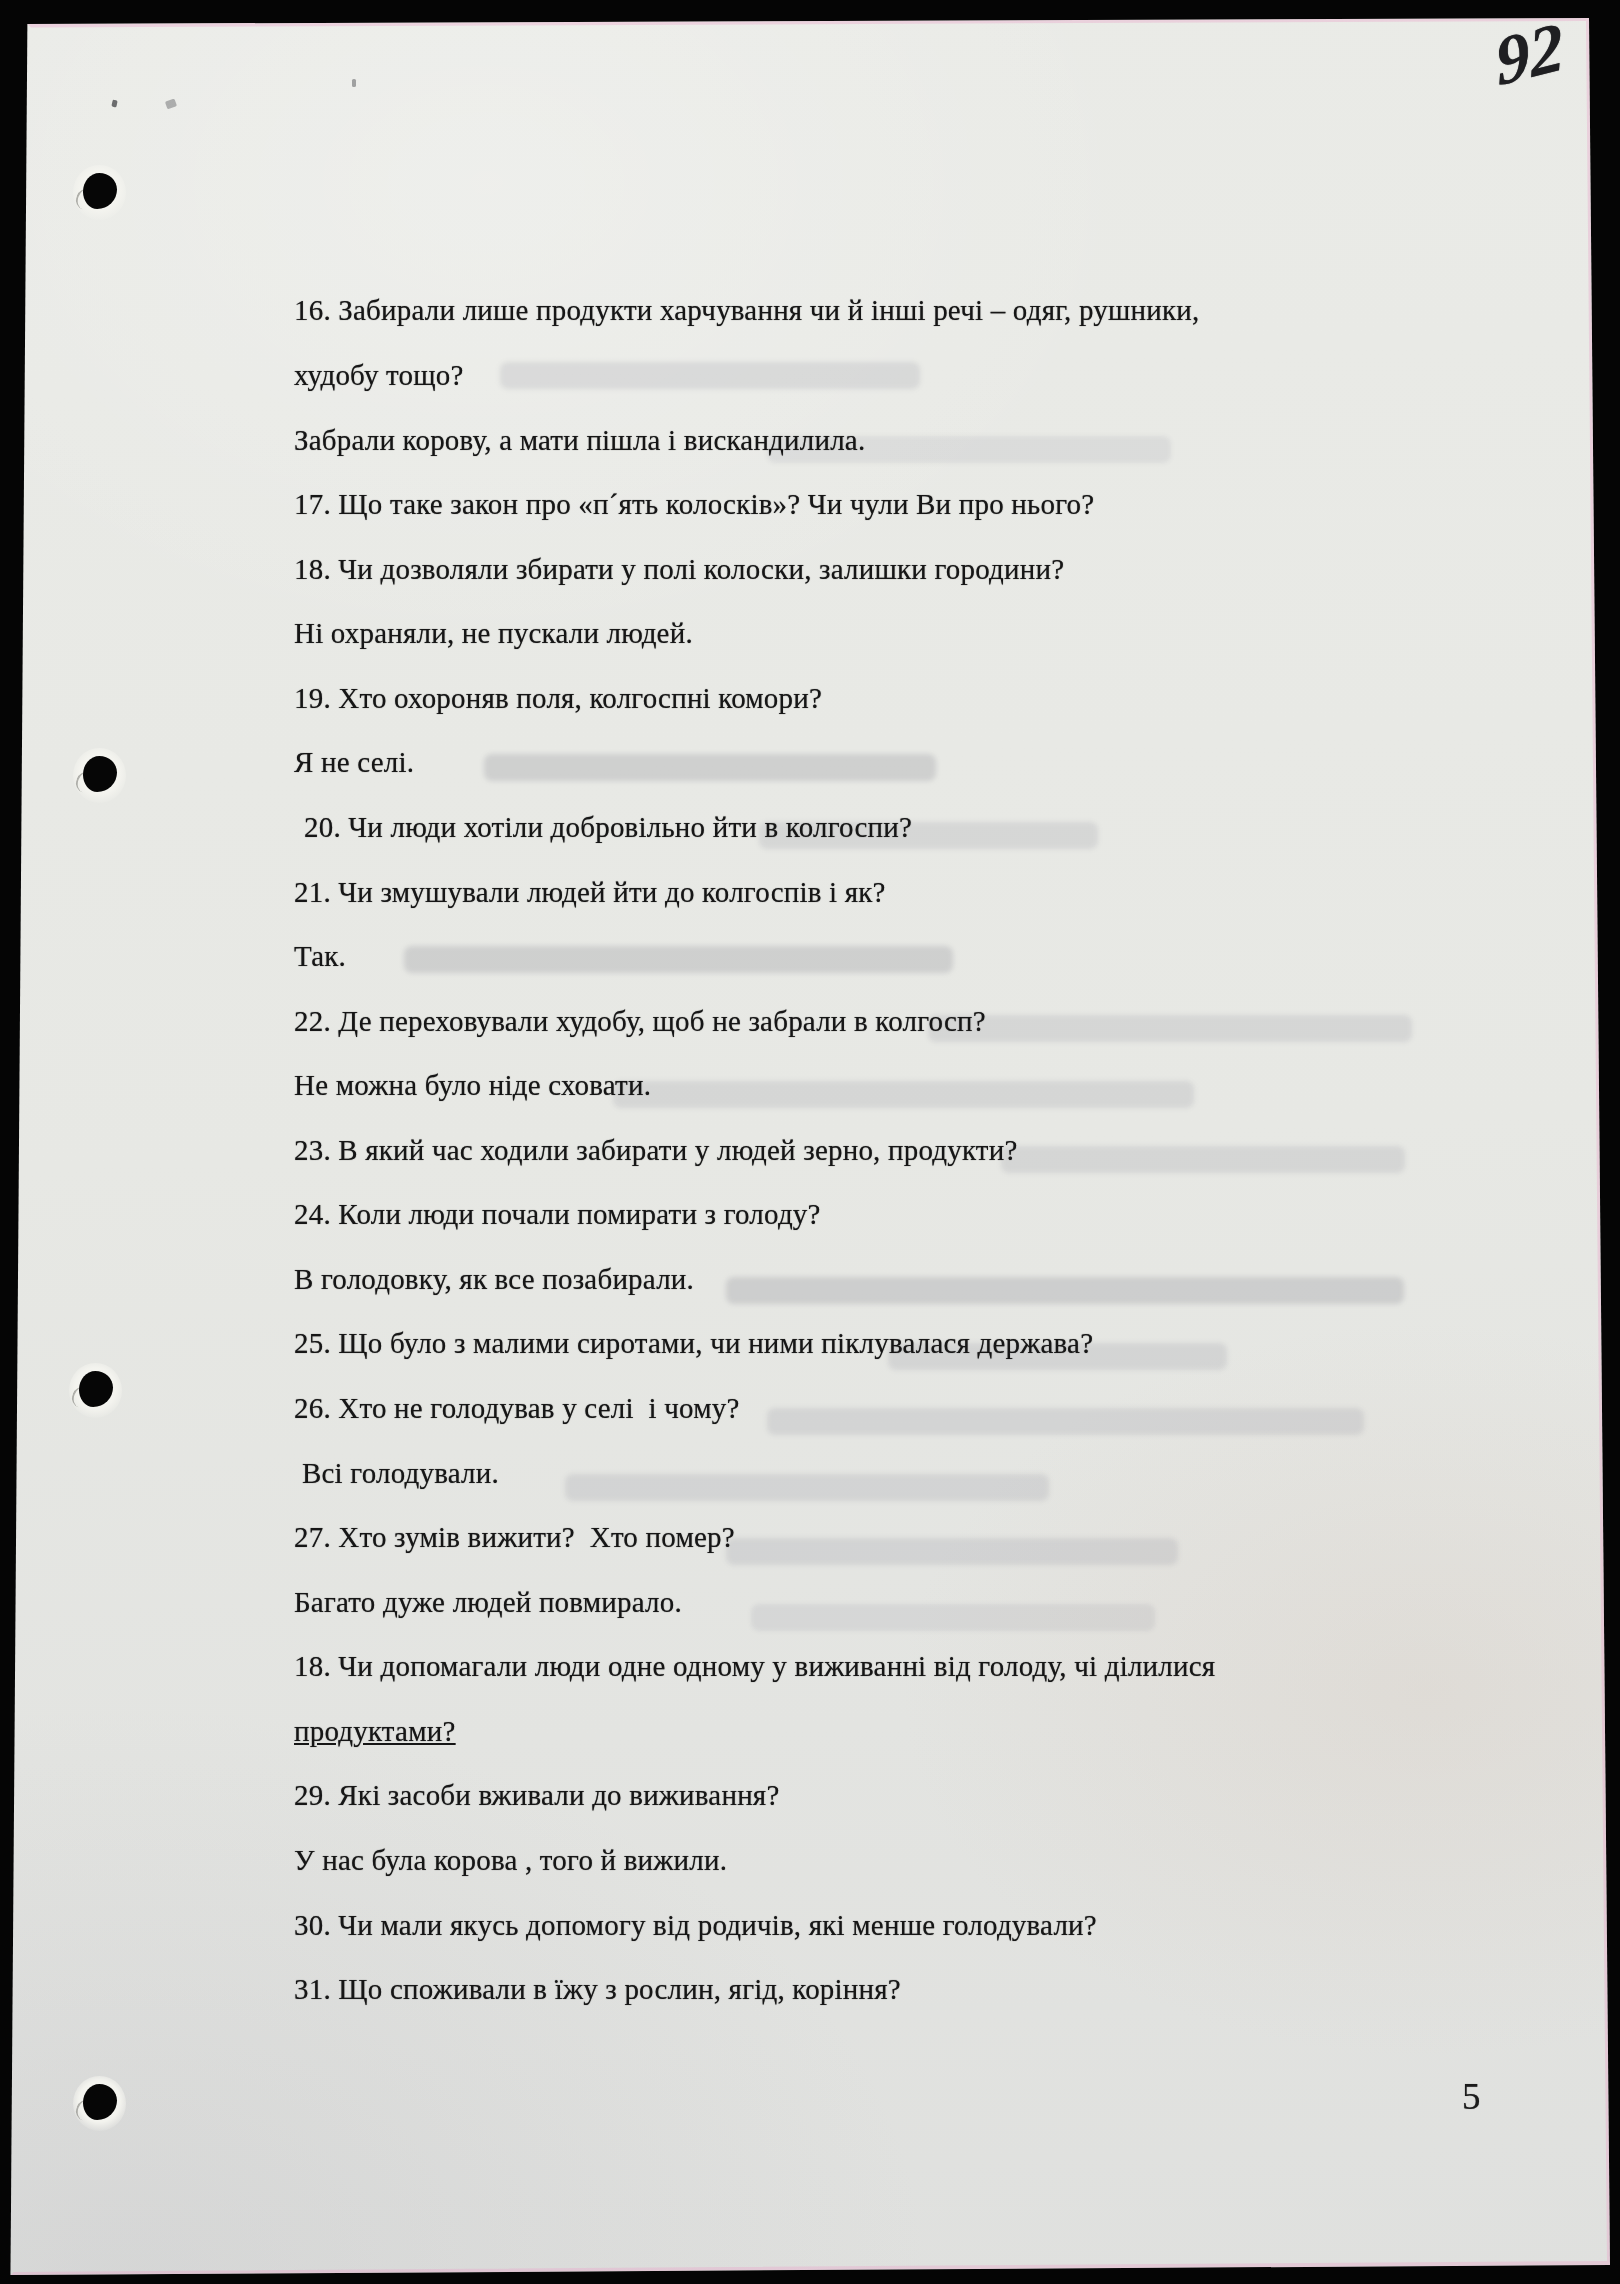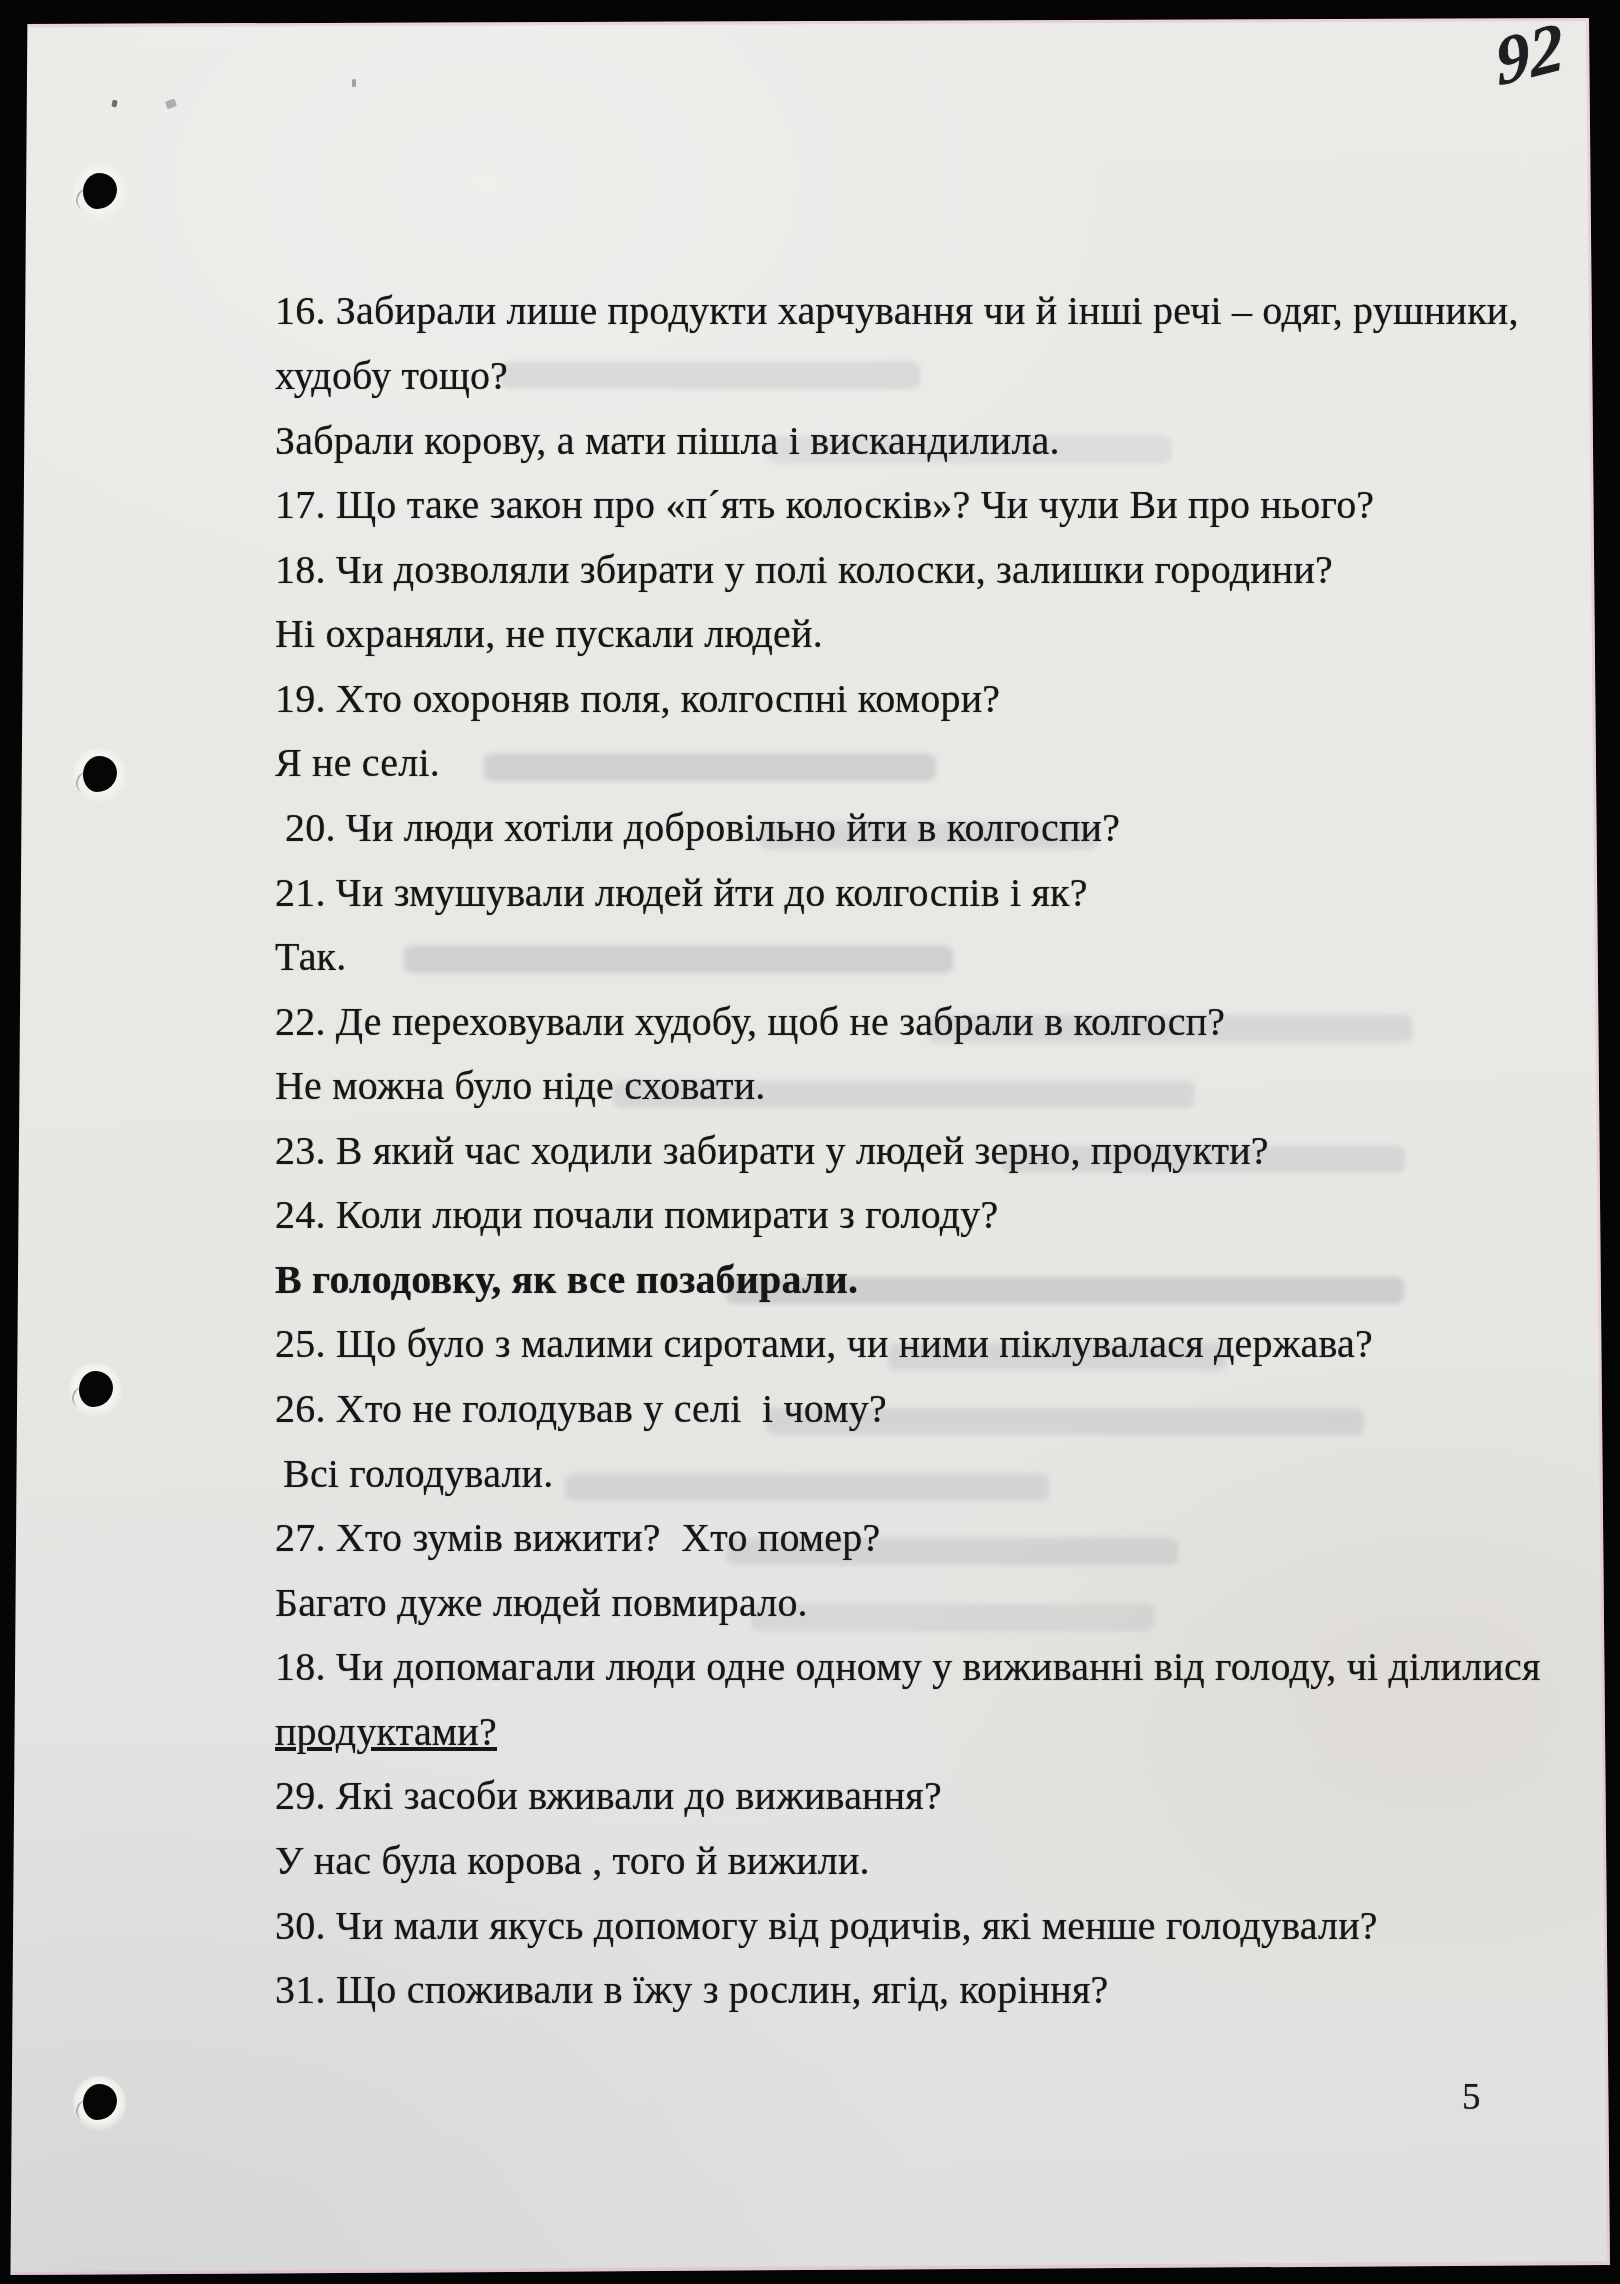--- a/index.html
+++ b/index.html
@@ -31,24 +31,24 @@
     content: "";
     position: absolute;
     inset: 0;
     clip-path: polygon(27.4px 24px, 1589px 18px, 1610px 2265px, 10.5px 2275px,
                        13.7px 2272px, 1607px 2261px, 1586px 21px, 31px 27.4px);
     background: rgba(235,160,200,0.35);
     pointer-events: none;
   }
   .line {
     position: absolute;
-    left: 275px;
+    left: 294px;
     height: 65px;
     line-height: 65px;
-    font-size: 40px;
+    font-size: 29px;
     color: #161616;
     white-space: pre;
     letter-spacing: 0.2px;
     text-shadow: 0 0 1px rgba(15,15,15,0.65);
   }
   .handwritten-num {
     position: absolute;
     left: 1495px;
     top: 14.5px;
     font-size: 69px;
@@ -155,21 +155,21 @@
         <div class="line" style="top: 601px; text-align: center;">Ні охраняли, не пускали людей.</div>
         <div class="line" style="top: 666px;">19. Хто охороняв поля, колгоспні комори?</div>
         <div class="line" style="top: 730px;">Я не селі.</div>
         <div class="line" style="top: 795px; margin-left: 10px;">20. Чи люди хотіли добровільно йти в колгоспи?</div>
         <div class="line" style="top: 860px;">21. Чи змушували людей йти до колгоспів і як?</div>
         <div class="line" style="top: 924px;">Так.</div>
         <div class="line" style="top: 989px;">22. Де переховували худобу, щоб не забрали в колгосп?</div>
         <div class="line" style="top: 1053px;">Не можна було ніде сховати.</div>
         <div class="line" style="top: 1118px;">23. В який час ходили забирати у людей зерно, продукти?</div>
         <div class="line" style="top: 1182px; text-align: right;">24. Коли люди почали помирати з голоду?</div>
-        <div class="line" style="top: 1247px; font-weight: bold;">В голодовку, як все позабирали.</div>
+        <div class="line" style="top: 1247px;">В голодовку, як все позабирали.</div>
         <div class="line" style="top: 1311px;">25. Що було з малими сиротами, чи ними піклувалася держава?</div>
         <div class="line" style="top: 1376px;">26. Хто не голодував у селі  і чому?</div>
         <div class="line" style="top: 1441px; margin-left: 8px;">Всі голодували.</div>
         <div class="line" style="top: 1505px;">27. Хто зумів вижити?  Хто помер?</div>
         <div class="line" style="top: 1570px;">Багато дуже людей повмирало.</div>
         <div class="line" style="top: 1634px;">18. Чи допомагали люди одне одному у виживанні від голоду, чі ділилися</div>
         <div class="line" style="top: 1699px; text-decoration: underline;">продуктами?</div>
         <div class="line" style="top: 1763px;">29. Які засоби вживали до виживання?</div>
         <div class="line" style="top: 1828px;">У нас була корова , того й вижили.</div>
         <div class="line" style="top: 1893px;">30. Чи мали якусь допомогу від родичів, які менше голодували?</div>

